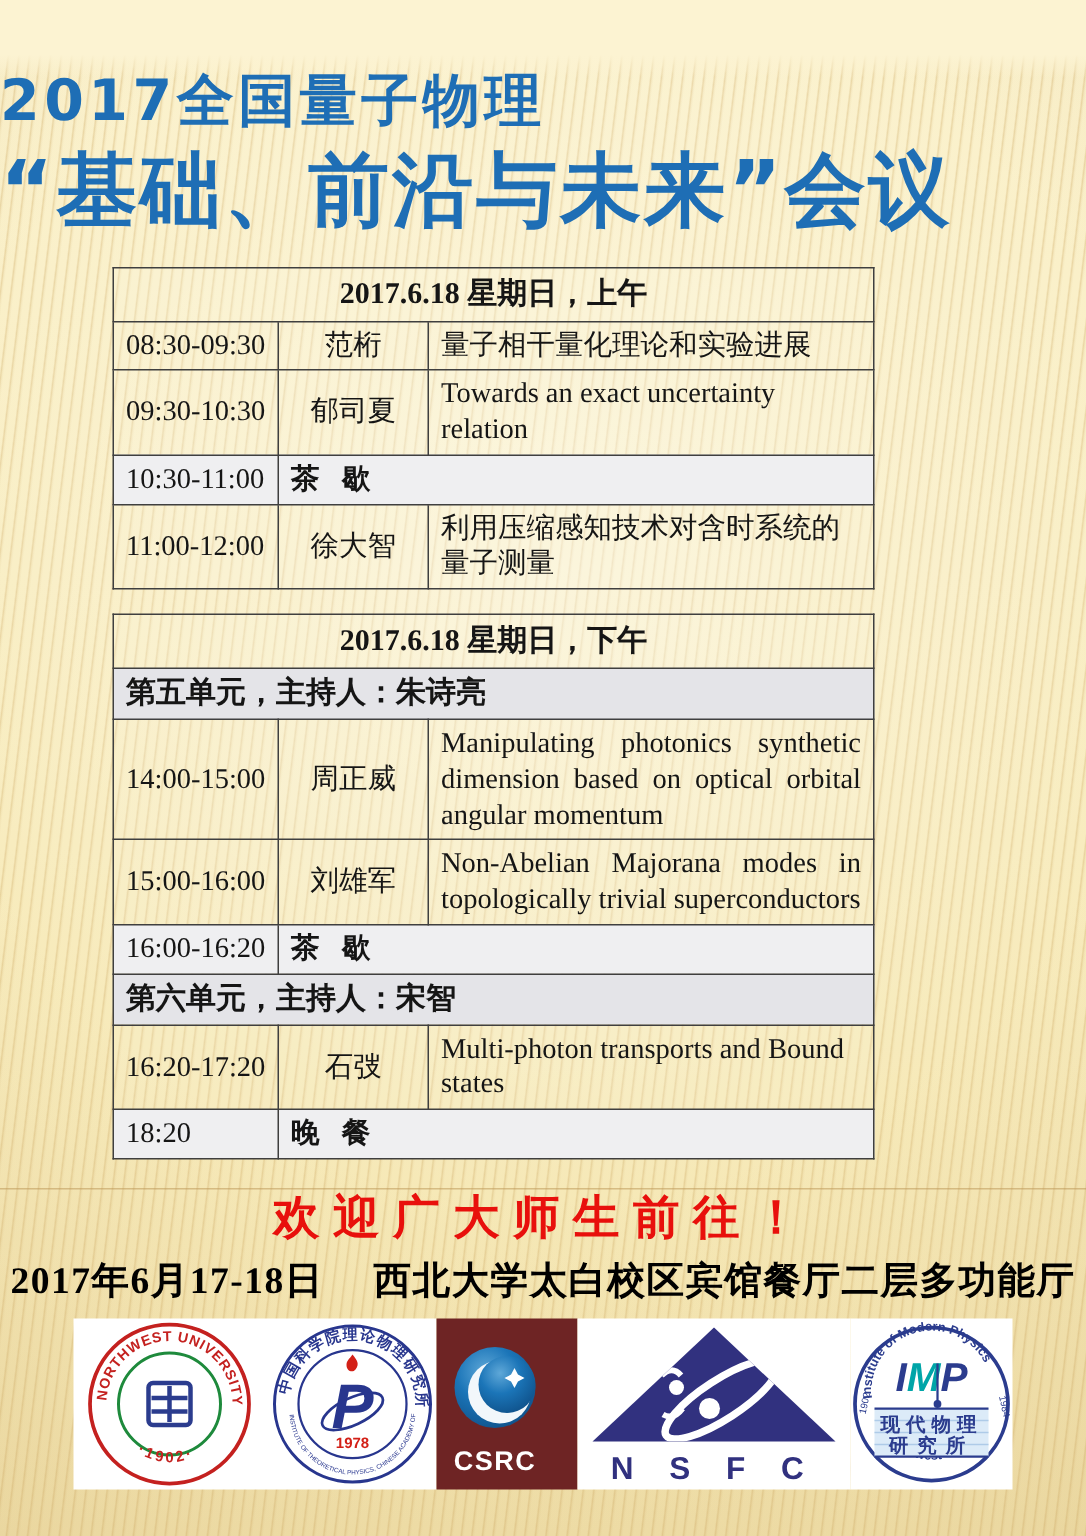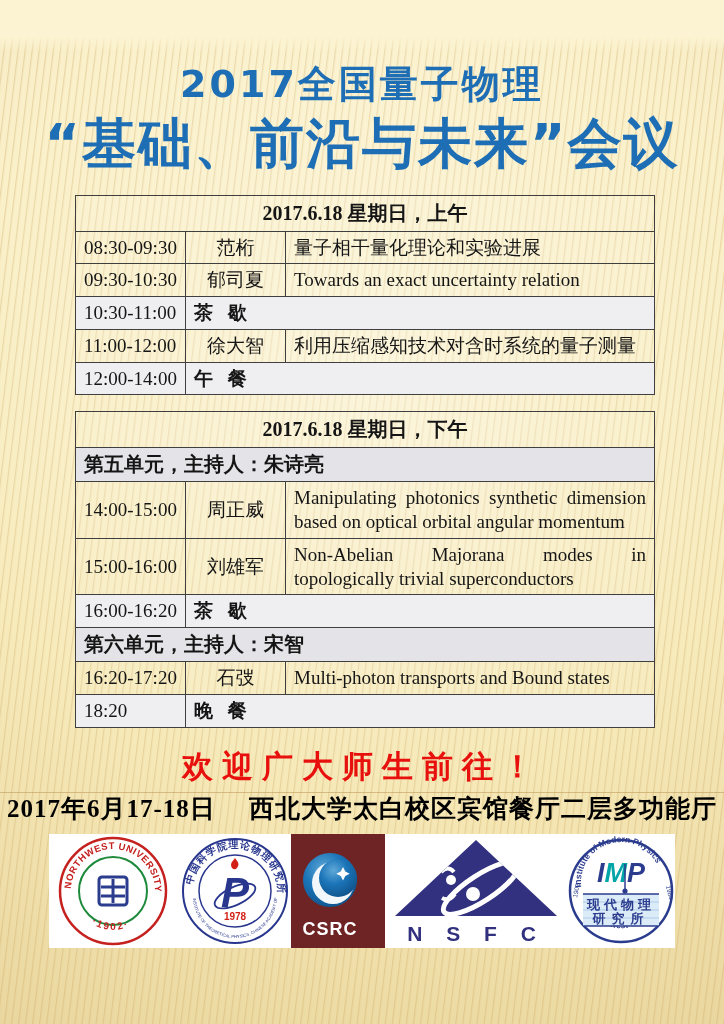--- a/index.html
+++ b/index.html
@@ -9,27 +9,27 @@
       radial-gradient(135% 95% at 50% 38%, rgba(255,255,255,0.40) 0%, rgba(255,255,255,0) 42%, rgba(186,146,78,0.30) 100%),
       repeating-linear-gradient(97deg, rgba(210,176,110,0) 0px, rgba(210,176,110,0) 2px, rgba(210,176,110,0.40) 3px, rgba(210,176,110,0.10) 4px, rgba(210,176,110,0) 5px, rgba(210,176,110,0) 7px),
       linear-gradient(180deg,#FBF2CE 0%,#F8ECBE 55%,#F4E5B0 100%);
   }
   .bg-top{position:absolute;top:0;left:0;right:0;height:52px;
     background:linear-gradient(180deg,#FCF3D2 0%,#FCF3D2 70%,rgba(252,243,210,0) 100%);}
   .fold-line{position:absolute;top:792px;left:0;right:0;height:1px;background:rgba(188,152,88,0.55);}
   .content{position:relative;z-index:2;}
 
   
-  .title{padding-top:61px;text-align:center;color:#1E6EB5;
+  .title{padding-top:44px;text-align:left;color:#1E6EB5;
     font-family:"DejaVu Sans","Liberation Sans",sans-serif;font-weight:bold;}
   .title .l1{font-size:38px;line-height:1.25;letter-spacing:3px;}
   .title .l2{font-size:54px;line-height:1.3;letter-spacing:2px;}
 
   
-  table.sched{width:580px;margin:16px 0 0 75px;border-collapse:collapse;
+  table.sched{width:508px;margin:16px 0 0 75px;border-collapse:collapse;
     font-size:19px;color:#151515;table-layout:fixed;}
   table.sched td{border:1px solid #3F3F3F;padding:4px 8px;vertical-align:middle;line-height:1.25;}
   .col-time{width:110px;}
   .col-spk{width:100px;}
   tr.r-head td{text-align:center;font-weight:bold;font-size:20px;background:rgba(255,252,242,0.12);padding:5px 8px;}
   tr.r-unit td{background:#E4E4E8;font-weight:bold;font-size:20px;padding:4px 8px;}
   tr.r-talk td{background:rgba(255,252,242,0.10);}
   tr.r-talk td.spk{text-align:center;}
   tr.r-break td{background:#EFEFF1;}
   tr.r-break td.lbl{font-weight:bold;letter-spacing:5px;}
@@ -85,24 +85,20 @@
         <td>Towards an exact uncertainty relation</td>
       </tr>
       <tr class="r-break">
         <td class="time">10:30-11:00</td>
         <td class="lbl" colspan="2">茶 歇</td>
       </tr>
       <tr class="r-talk">
         <td class="time">11:00-12:00</td>
         <td class="spk">徐大智</td>
         <td>利用压缩感知技术对含时系统的量子测量</td>
-      </tr>
-      <tr class="r-break">
-        <td class="time">12:00-14:00</td>
-        <td class="lbl" colspan="2">午 餐</td>
       </tr>
     </tbody>
       </table>
 
     <table class="sched t2">
       <colgroup>
           <col class="col-time">
           <col class="col-spk">
           <col>
         </colgroup>

